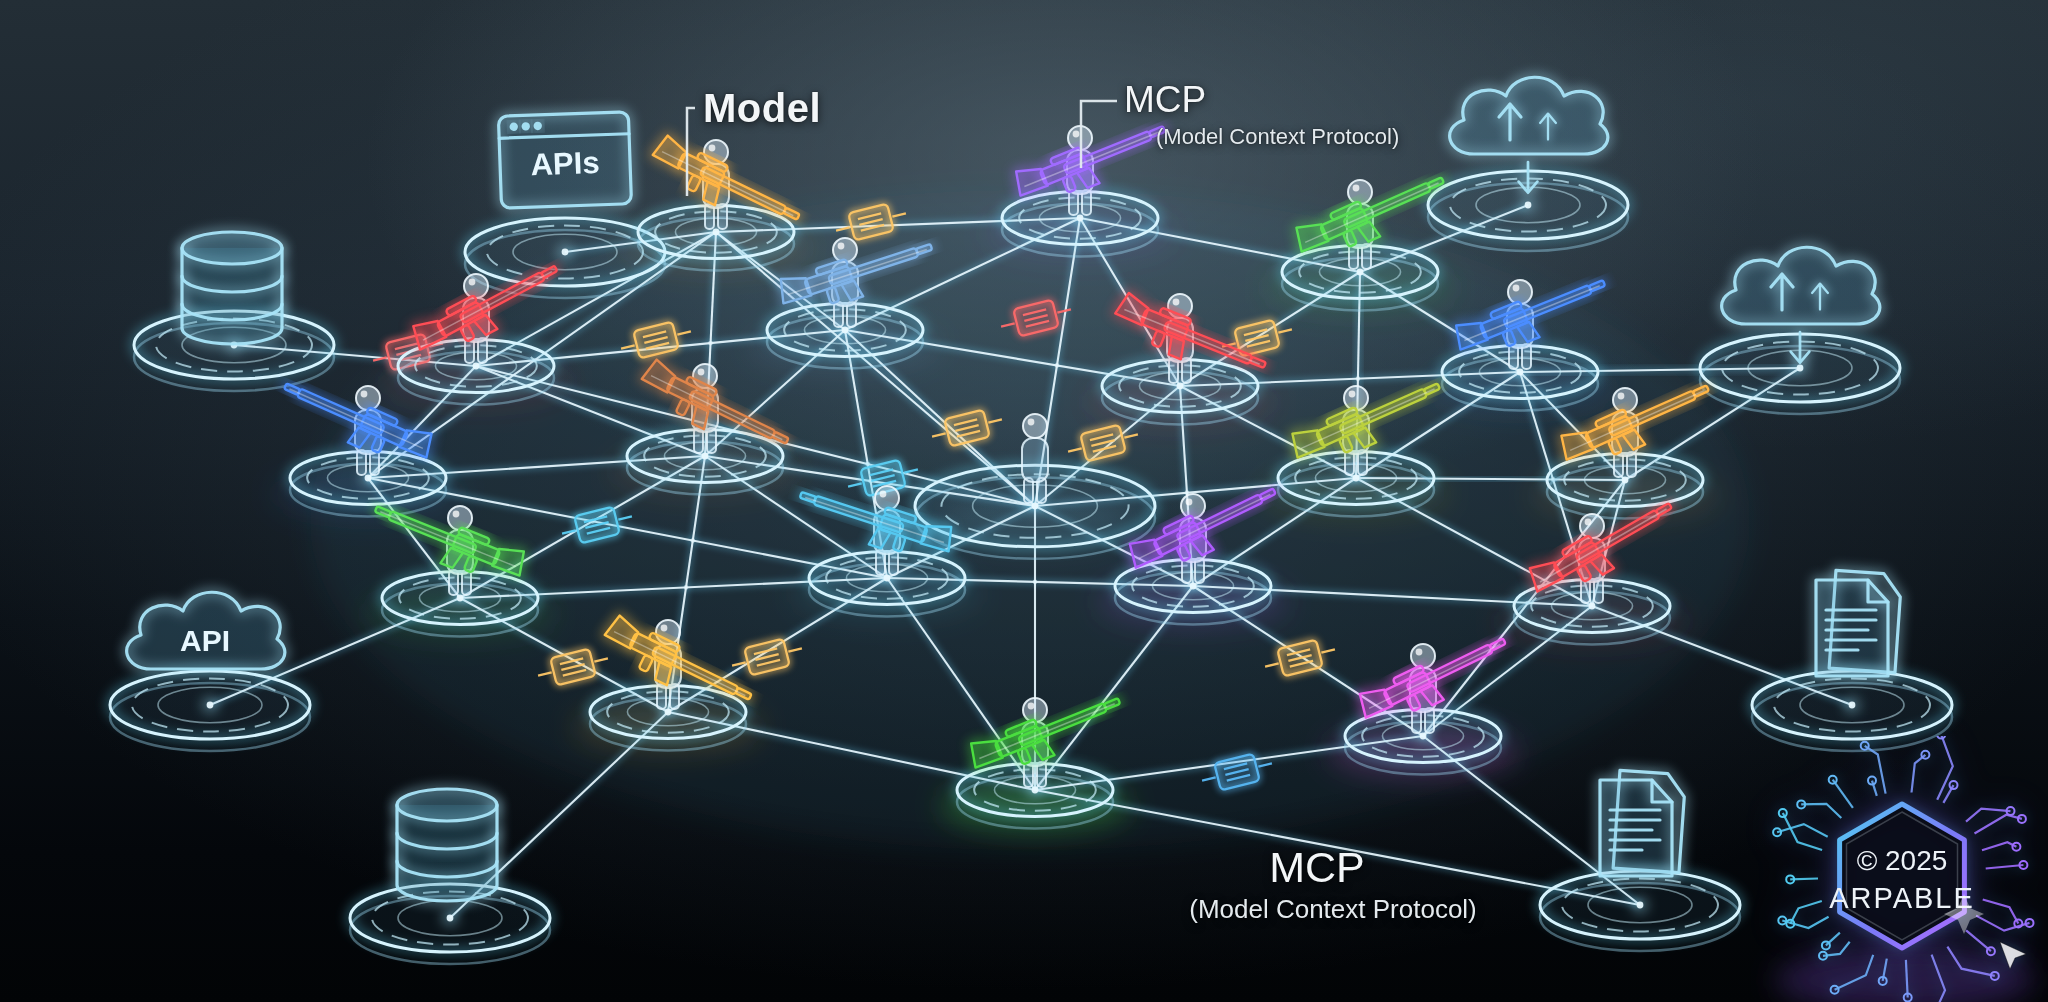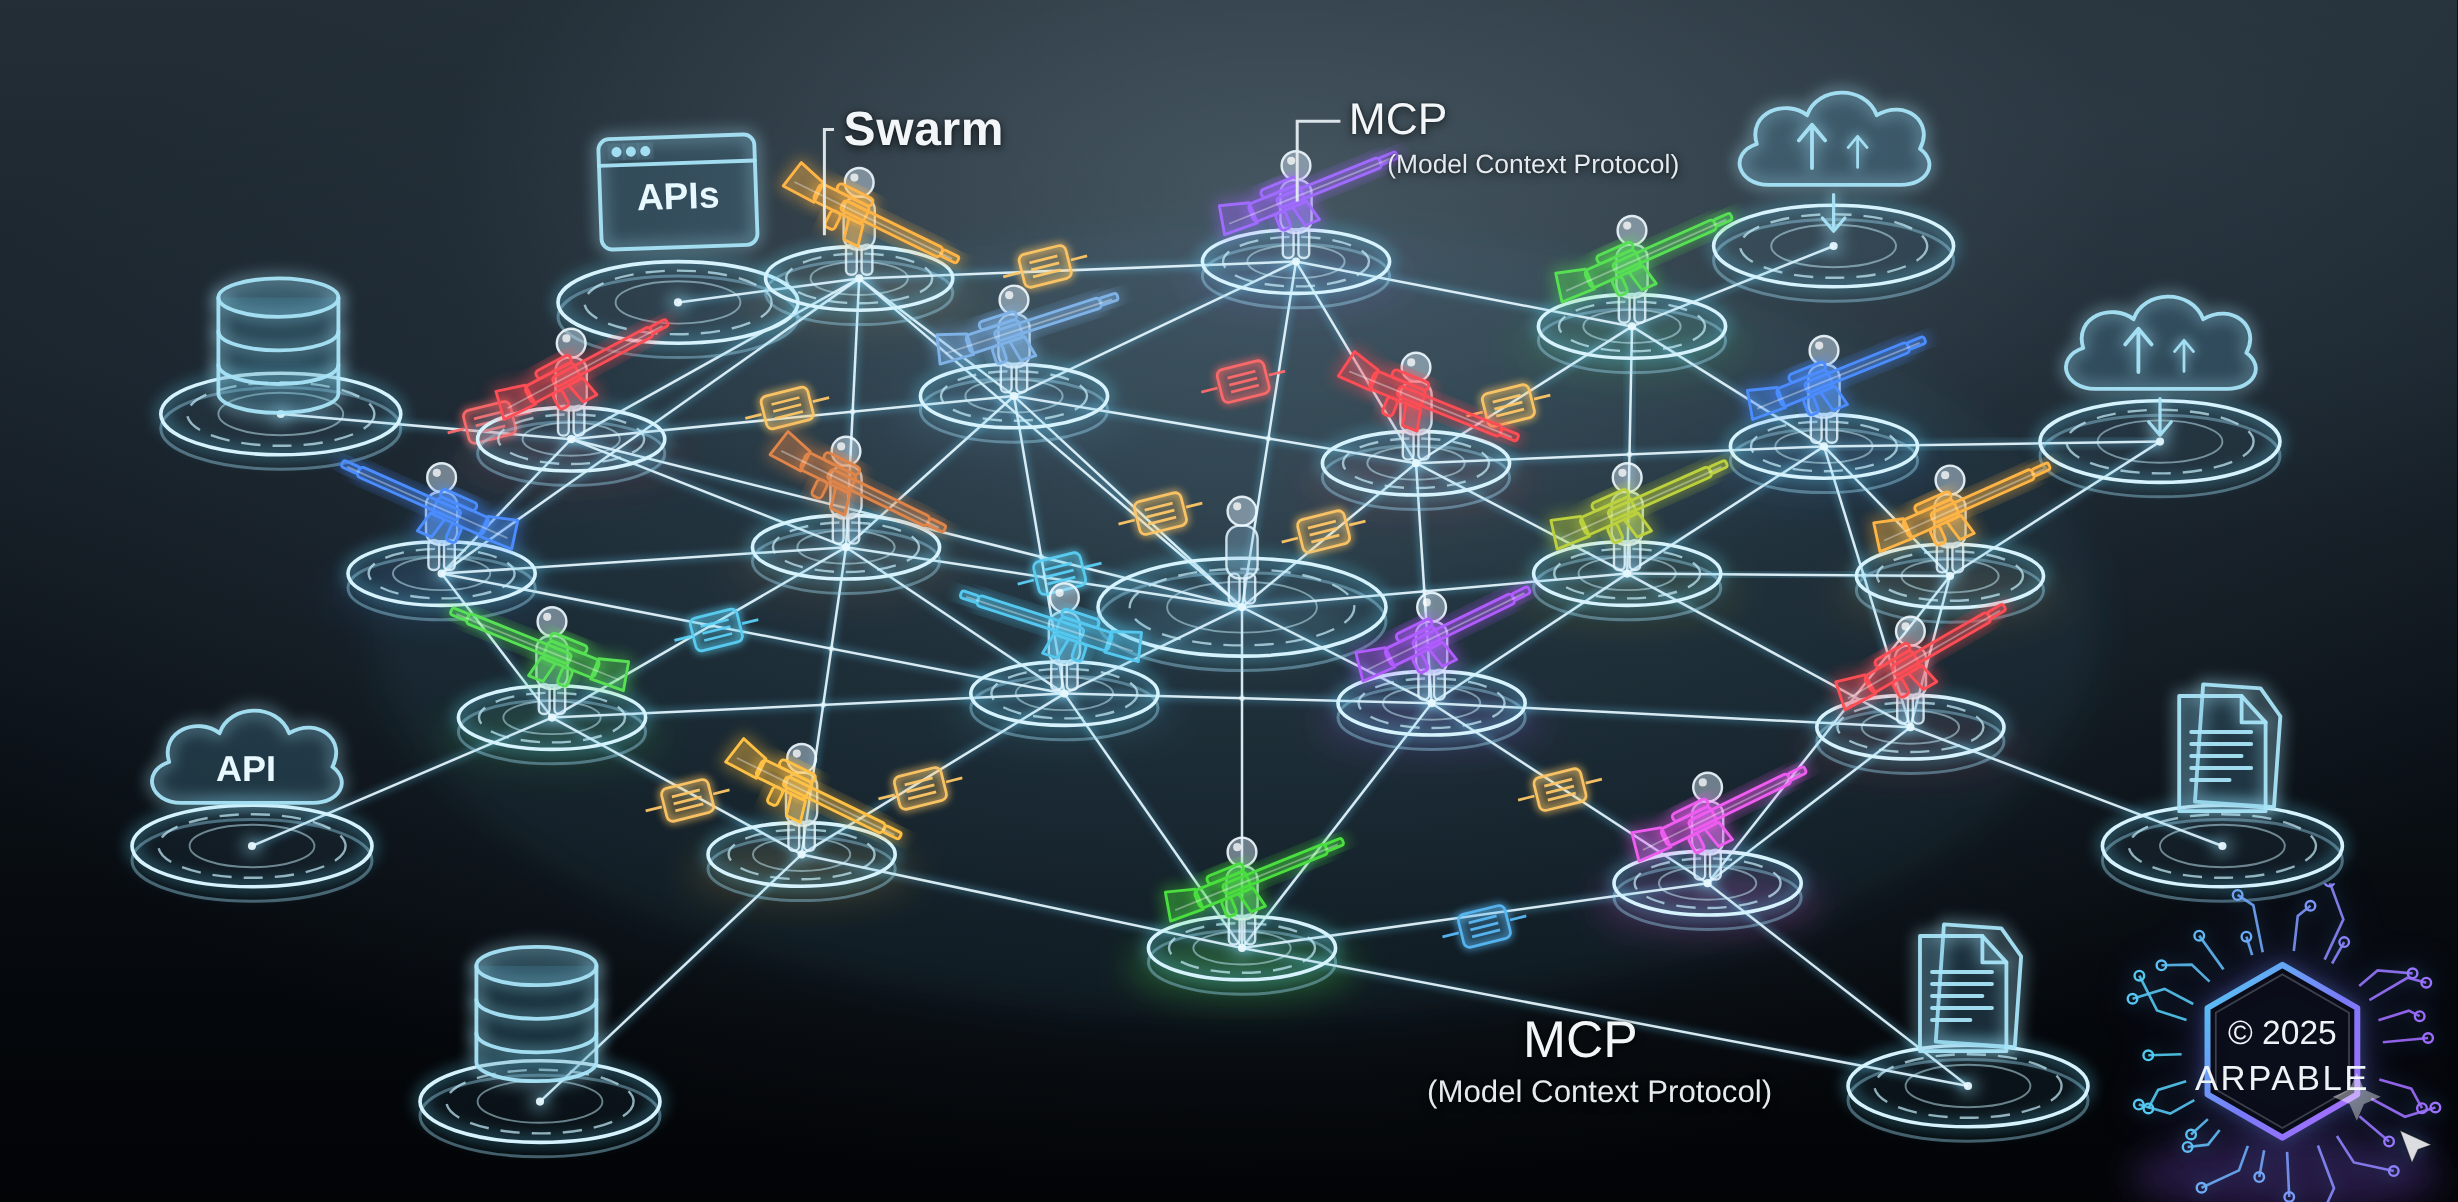--- a/index.html
+++ b/index.html
@@ -1273,21 +1273,21 @@
             <line x1="-60" y1="0" x2="86" y2="0" stroke="rgba(255,255,255,0.35)" stroke-width="1.5"></line>
           </g>
         </g>
       </g>
       <g>
         <polyline points="695,108 687,108 687,196" fill="none" stroke="#e4ecf0" stroke-width="2.5" opacity="0.95"></polyline>
         <polyline points="1117,101 1081,101 1081,168" fill="none" stroke="#e4ecf0" stroke-width="2.5" opacity="0.95"></polyline>
       </g>
     </svg>
 
-  <div class="label label-swarm">Swarm</div>
+  <div class="label label-swarm">Model</div>
 
   <div class="label label-mcp-top">
     <div class="mcp-title">MCP</div>
     <div class="mcp-sub">(Model Context Protocol)</div>
   </div>
 
   <div class="label label-mcp-bottom">
     <div class="mcp-title">MCP</div>
     <div class="mcp-sub">(Model Context Protocol)</div>
   </div>

